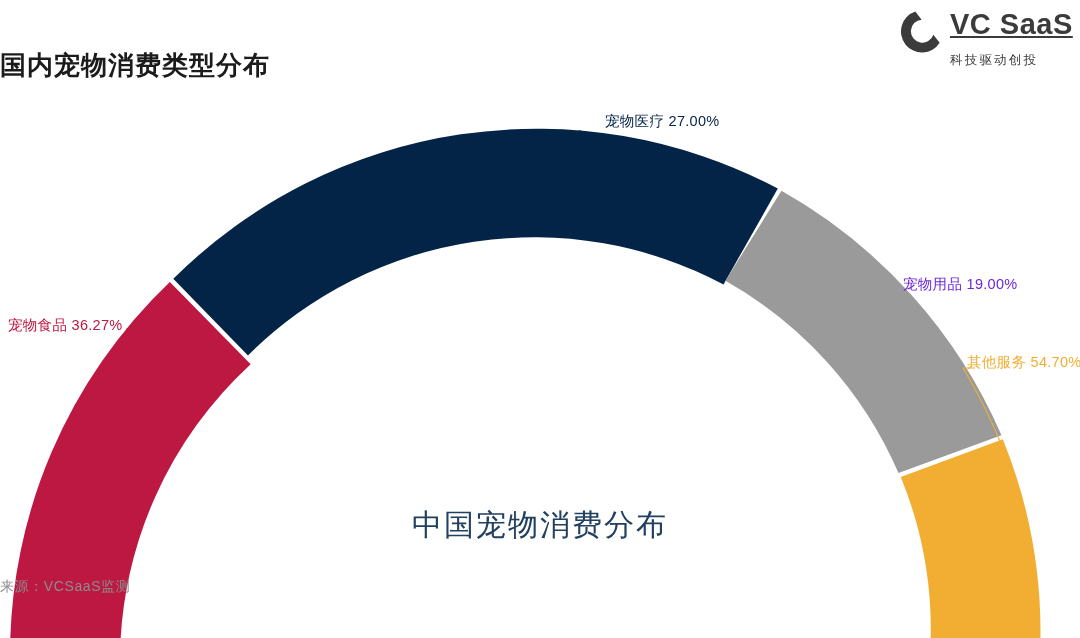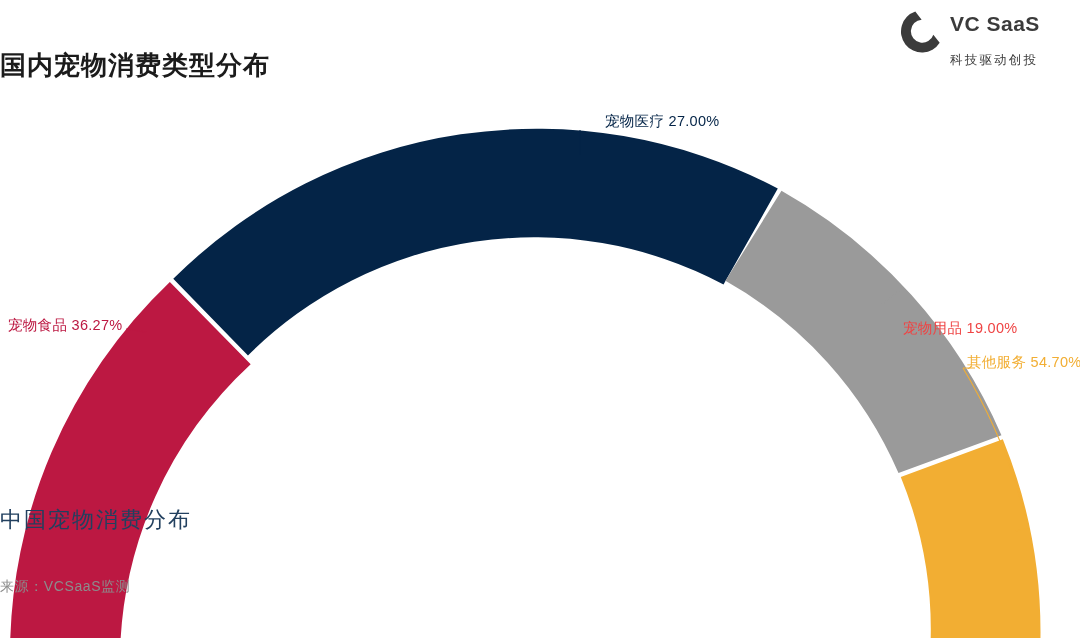--- a/index.html
+++ b/index.html
@@ -8,52 +8,52 @@
     background:#ffffff;
     font-family:"Liberation Sans","DejaVu Sans",sans-serif;
   }
   .stage{position:absolute;inset:0;}
 
   
   .logo{position:absolute;left:898px;top:8px;width:170px;height:56px;}
   .logo-mark{position:absolute;left:0;top:2px;width:44px;height:46px;}
   .logo-text{position:absolute;left:52px;top:2px;}
   .logo-title{
-    font-size:21px;font-weight:bold;color:#3b3b3b;letter-spacing:.5px;
-    line-height:28px;white-space:nowrap;
+    font-size:29px;font-weight:bold;color:#3b3b3b;letter-spacing:.5px;
+    line-height:28px;white-space:nowrap;text-decoration:underline;
   }
   .logo-sub{
     font-size:12.5px;color:#3b3b3b;letter-spacing:2.2px;
     line-height:17px;margin-top:14px;white-space:nowrap;
   }
 
   
   .chart-title{
     position:absolute;left:0;right:0;top:48px;
     font-size:26px;font-weight:bold;color:#1b1b1b;letter-spacing:1px;
   }
 
   
   .chart-svg{position:absolute;left:0;top:0;width:1080px;height:638px;}
 
   
   .center-label{
-    position:absolute;left:0;right:0;top:505px;text-align:left;
-    font-size:22px;color:#22405f;letter-spacing:2px;
+    position:absolute;left:0;right:0;top:505px;text-align:center;
+    font-size:30px;color:#22405f;letter-spacing:2px;
   }
   .source-label{
     position:absolute;left:0;right:0;top:578px;text-align:left;
     font-size:14px;color:#8c8c8c;letter-spacing:.6px;
   }
 
   
   .dlabel{position:absolute;font-size:14.5px;white-space:nowrap;letter-spacing:.3px;}
   .dlabel-food{left:8px;top:316px;color:#bc1842;}
   .dlabel-med{left:605px;top:112px;color:#042447;}
-  .dlabel-sup{left:903px;top:275px;color:#ef4444;margin-top:44px;}
+  .dlabel-sup{left:903px;top:275px;color:#6d28d9;}
   .dlabel-oth{left:967px;top:353px;color:#f2ae33;}
 </style>
 </head>
 <body>
 
 <div class="stage">
 
   <div class="logo">
     <div class="logo-mark">
       <svg viewBox="0 0 44 46" width="44" height="46" aria-hidden="true">

